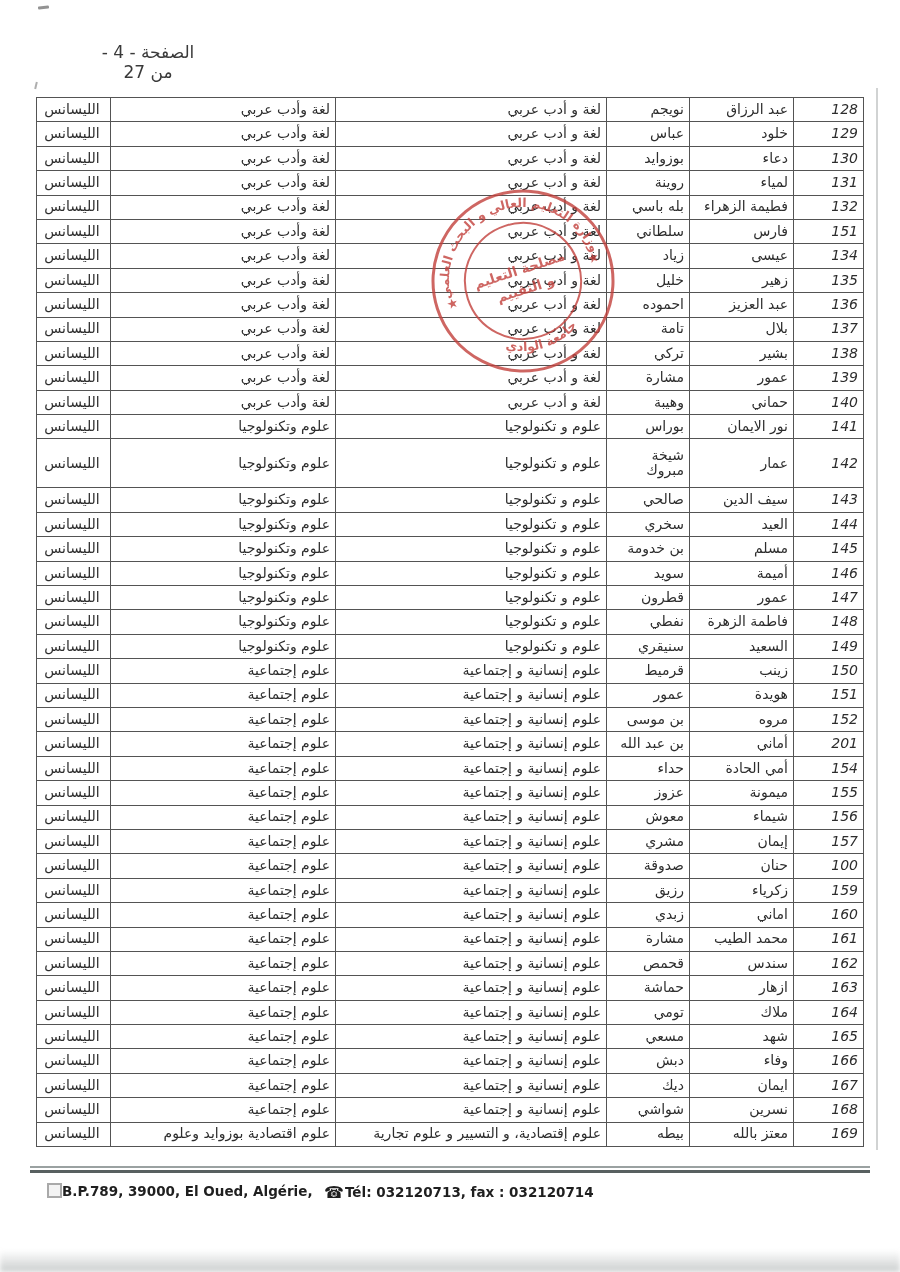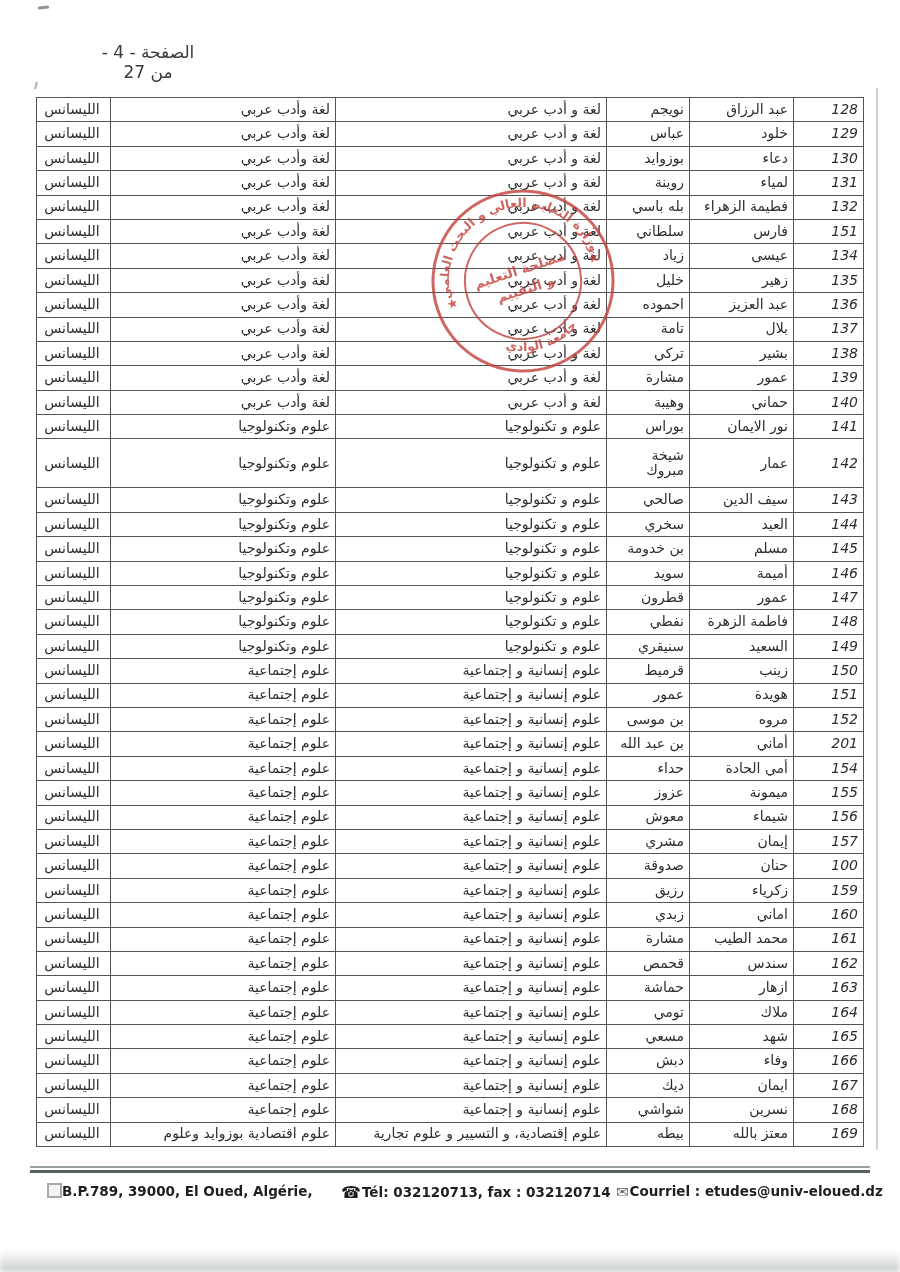--- a/index.html
+++ b/index.html
@@ -30,21 +30,21 @@
   
   .stamp{position:absolute;left:408px;top:166px;width:230px;height:230px;
     opacity:.8;filter:blur(.45px);pointer-events:none;}
   
   .footer-sep{position:absolute;left:30px;top:1166px;width:840px;height:7px;
     background:linear-gradient(#9aa1a1 0 2px,#ffffff 2px 4px,#586060 4px 7px);filter:blur(.3px);}
   .footer{position:absolute;left:4px;top:1183px;width:900px;height:22px;
     font-weight:bold;font-size:13.5px;color:#1f1f1f;}
   .footer .f-item{position:absolute;top:0;white-space:nowrap;}
   .f-address{left:42px;}
-  .f-phone{left:320px;margin-left:17px;}
+  .f-phone{left:320px;}
   .f-email{left:612px;}
   .sq-icon{display:inline-block;width:11px;height:11px;border:2px solid #a9a9a9;
     background:#f3f3f3;vertical-align:-2px;margin-left:1px;}
   .phone-icon{font-size:16px;vertical-align:-1px;margin-right:1px;}
   .mail-icon{font-size:15px;color:#5d5d5d;vertical-align:-1px;margin-right:1px;}
 </style>
 </head>
 <body>
 
 <div class="tick-top-left"></div>
@@ -420,14 +420,13 @@
     <text x="189" y="119" font-size="13" fill="#c2403c" stroke="none" text-anchor="middle">★</text>
     <text x="115" y="108" font-size="13.5" font-weight="bold" fill="#c2403c" stroke="none" text-anchor="middle" direction="rtl">مصلحة التعليم</text>
     <text x="115" y="128" font-size="13.5" font-weight="bold" fill="#c2403c" stroke="none" text-anchor="middle" direction="rtl">و التقييم</text>
   </g>
 </svg>
 
 <div class="footer-sep"></div>
 <div class="footer">
   <span class="f-item f-address"><span class="sq-icon"></span><span>B.P.789, 39000, El Oued, Algérie,</span></span>
   <span class="f-item f-phone"><span class="phone-icon">☎</span><span>Tél: 032120713, fax : 032120714</span></span>
-  <span class="f-item f-email"><span class="mail-icon">✉</span><span>Courriel : etudes@univ-eloued.dz</span></span>
 </div>
 
 </body></html>

